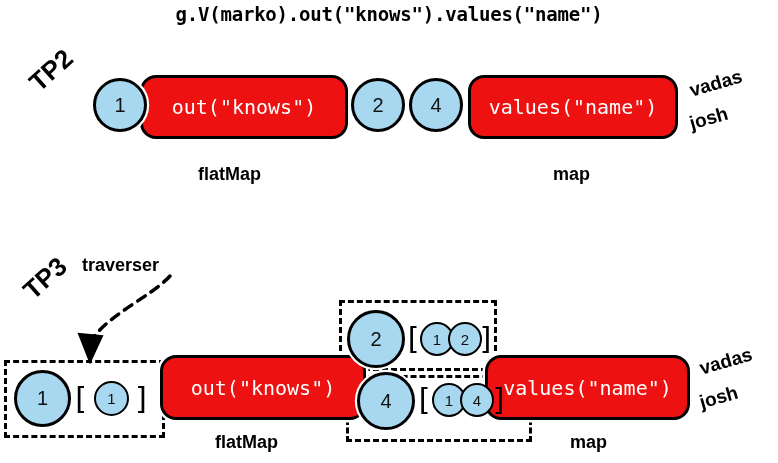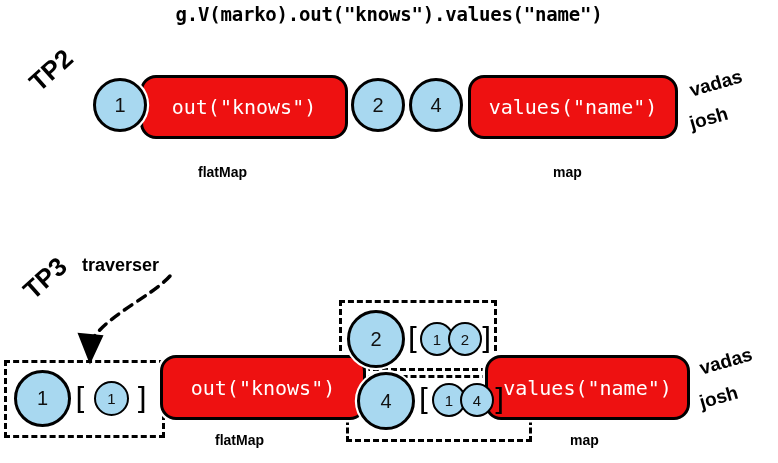--- a/index.html
+++ b/index.html
@@ -75,21 +75,21 @@
     font-weight:bold;color:#000;
     white-space:nowrap;
     text-shadow:
       -1.5px -1.5px 0 #fff, 1.5px -1.5px 0 #fff,
       -1.5px  1.5px 0 #fff, 1.5px  1.5px 0 #fff,
       -1.5px 0 0 #fff, 1.5px 0 0 #fff,
       0 -1.5px 0 #fff, 0 1.5px 0 #fff;
     z-index:10;
   }
   .tp{font-size:26px;transform:rotate(-42deg);transform-origin:50% 50%;}
-  .stepname{font-size:14px;}
+  .stepname{font-size:18px;}
   .result{font-size:19px;transform:rotate(-16deg);transform-origin:0 50%;}
   .traverser-label{font-size:18px;}
 
   .arrow-svg{z-index:9;}
 </style>
 </head>
 <body>
 
 <div class="stage">
 

